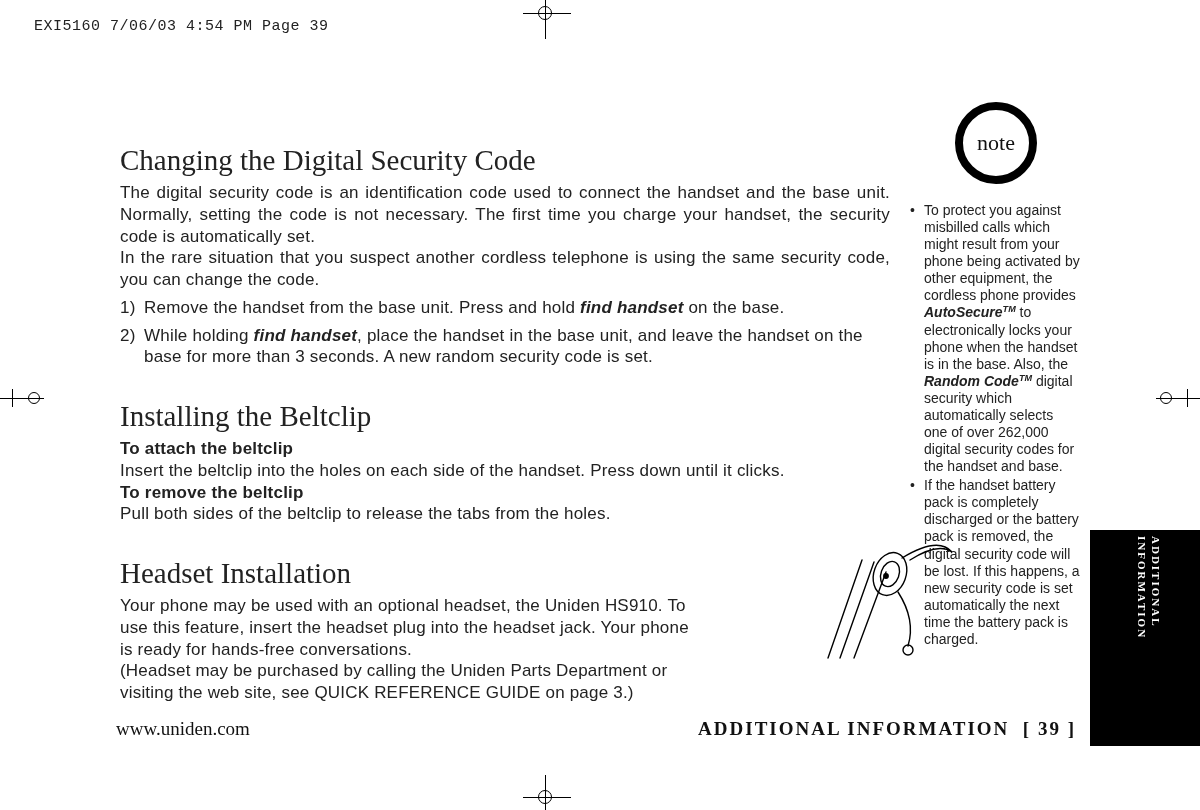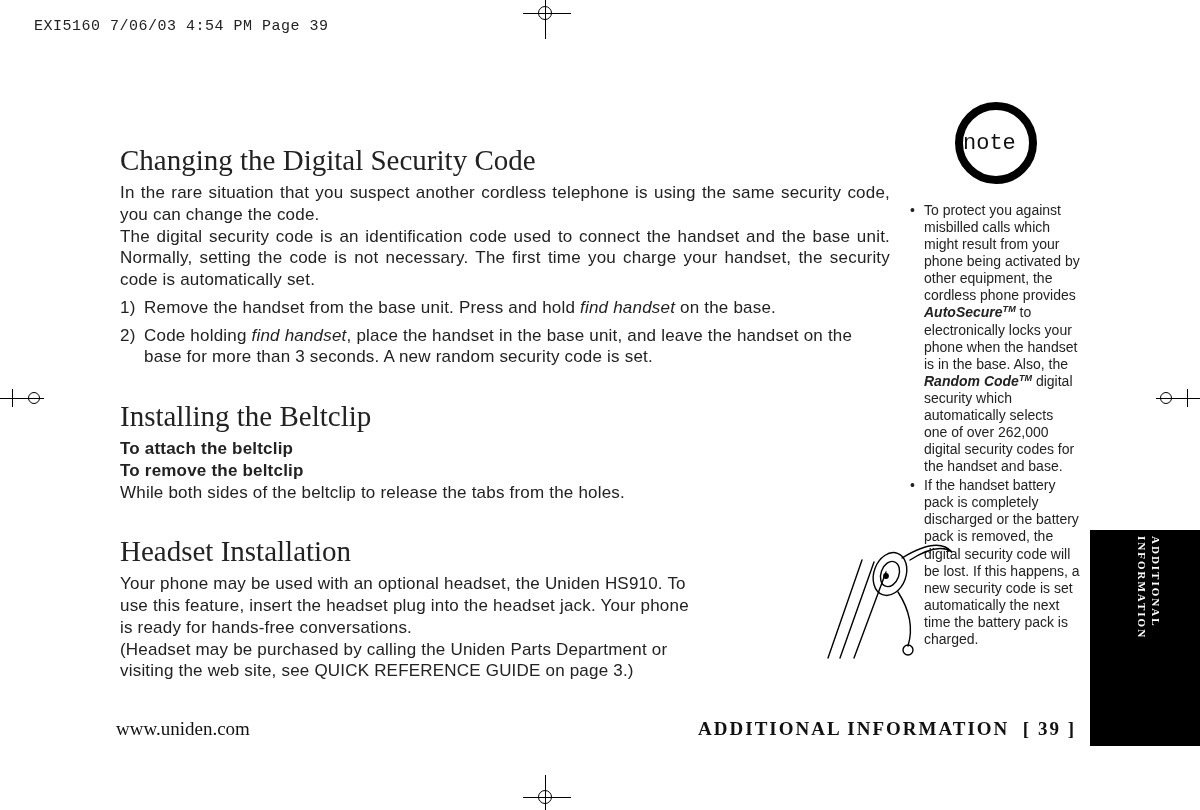--- a/index.html
+++ b/index.html
@@ -41,21 +41,21 @@
     margin-top:32px;
   }
   .body {
     font-family: "Trebuchet MS", "Lucida Sans", Verdana, sans-serif;
     font-size: 17px;
     line-height: 1.28;
     color:#222;
     letter-spacing: .2px;
   }
   .body .justify { text-align: justify; }
-  .body .emph { font-weight: normal; font-style: italic; }
+  .body .emph { font-weight: bold; font-style: italic; }
   .body .bold { font-weight: bold; }
   .ol {
     margin-top: 6px;
     margin-bottom: 4px;
   }
   .ol .item { display:flex; margin-bottom: 6px; }
   .ol .num { width: 24px; flex:none; }
   .ol .txt { flex:1; }
   .section { margin-top: 12px; }
 
@@ -63,23 +63,23 @@
   .side {
     position:absolute;
     right: 0;
     top: -10px;
     width: 170px;
   }
   .note-icon {
     width: 82px; height: 82px;
     border: 8px solid #000;
     border-radius: 50%;
-    display:flex; align-items:center; 
+    display:flex; align-items:center; justify-content:center;
     margin: 0 0 18px 45px;
-    font-family: Liberation Mono, monospace;
+    font-family: Liberation Serif, serif;
     font-size: 22px;
   }
   .side ul {
     list-style: none;
     font-family: "Trebuchet MS", "Lucida Sans", Verdana, sans-serif;
     font-size: 14px;
     line-height: 1.22;
     color:#222;
   }
   .side li { display:flex; margin-bottom: 2px; }
@@ -192,44 +192,45 @@
   <div class="label">ADDITIONAL
 INFORMATION</div>
 </div>
 
 <div class="page">
 
   <div class="main">
 
     <div class="h-title">Changing the Digital Security Code</div>
     <div class="body">
+      <div class="justify">The digital security code is an identification code used to connect the handset and the base unit. Normally, setting the code is not necessary. The first time you charge your handset, the security code is automatically set.</div>
       <div class="justify">In the rare situation that you suspect another cordless telephone is using the same security code, you can change the code.</div>
-      <div class="justify">The digital security code is an identification code used to connect the handset and the base unit. Normally, setting the code is not necessary. The first time you charge your handset, the security code is automatically set.</div>
       <div class="ol">
         <div class="item">
           <div class="num">1)</div>
           <div class="txt justify">
             <span>Remove the handset from the base unit. Press and hold </span><span class="emph">find handset</span><span> on the base.</span>
           </div>
         </div>
         <div class="item">
           <div class="num">2)</div>
           <div class="txt">
-            <span>Code holding </span><span class="emph">find handset</span><span>, place the handset in the base unit, and leave the handset on the base for more than 3 seconds. A new random security code is set.</span>
+            <span>While holding </span><span class="emph">find handset</span><span>, place the handset in the base unit, and leave the handset on the base for more than 3 seconds. A new random security code is set.</span>
           </div>
         </div>
       </div>
     </div>
 
     <div class="section">
       <div class="h-title">Installing the Beltclip</div>
       <div class="body">
         <div class="bold">To attach the beltclip</div>
+        <div>Insert the beltclip into the holes on each side of the handset. Press down until it clicks.</div>
         <div class="bold">To remove the beltclip</div>
-        <div>While both sides of the beltclip to release the tabs from the holes.</div>
+        <div>Pull both sides of the beltclip to release the tabs from the holes.</div>
       </div>
     </div>
 
     <div class="section">
       <div class="h-title">Headset Installation</div>
       <div class="body" style="width:585px; white-space:pre-line;">Your phone may be used with an optional headset, the Uniden HS910. To use this feature, insert the headset plug into the headset jack. Your phone is ready for hands-free conversations.
 (Headset may be purchased by calling the Uniden Parts Department or visiting the web site, see QUICK REFERENCE GUIDE on page 3.)</div>
     </div>
   </div>
 

